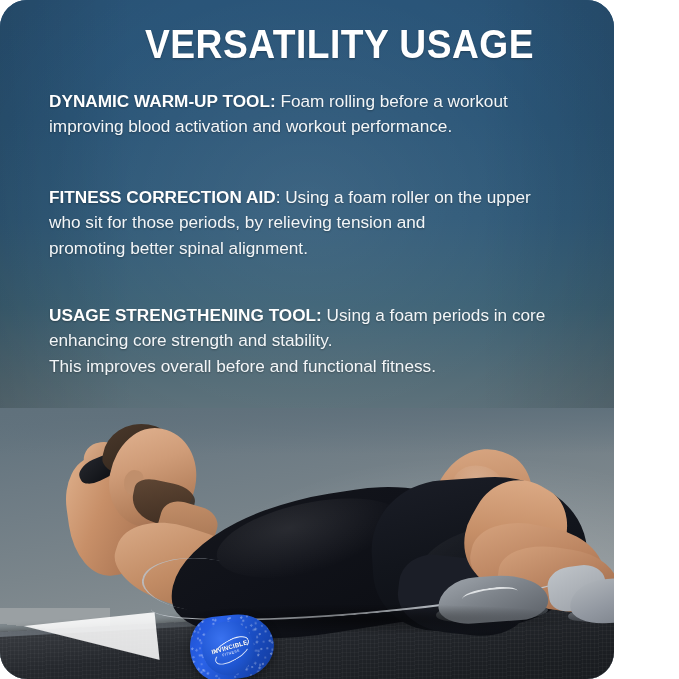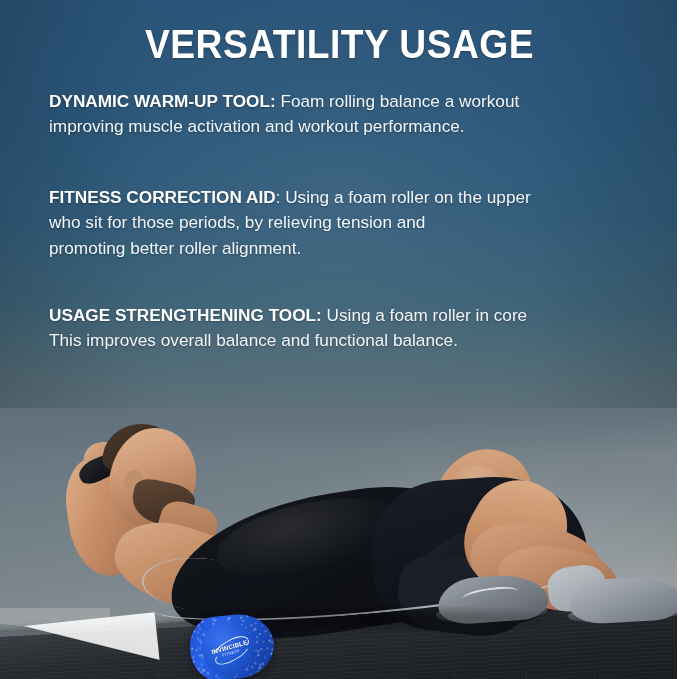--- a/index.html
+++ b/index.html
@@ -2,25 +2,26 @@
 <html><head>
 <meta charset="utf-8">
 <style>
   html, body {
     margin: 0;
     padding: 0;
     background: #ffffff;
   }
   #canvas {
     position: relative;
-    width: 677px;
+    width: 614px;
     height: 679px;
     overflow: hidden;
     font-family: "Liberation Sans", sans-serif;
     background: #2a5579;
+    border-radius: 27px;
   }
 
   
   .bg-base {
     position: absolute;
     inset: 0;
     background: linear-gradient(180deg,
        #2a5579 0%,
        #2b5678 18%,
        #305a79 32%,
@@ -550,38 +551,39 @@
 <div id="canvas">
 
   <div class="bg-base"></div>
   <div class="bg-vignette"></div>
   <div class="bg-sidefade"></div>
 
   <div class="headline">VERSATILITY USAGE</div>
 
   <div class="para" id="para1">
     <span class="line">
-      <span class="lead">DYNAMIC WARM-UP TOOL:</span><span> Foam rolling balance a workout</span>
+      <span class="lead">DYNAMIC WARM-UP TOOL:</span><span> Foam rolling before a workout</span>
     </span>
-    <span class="line">improving muscle activation and workout performance.</span>
+    <span class="line">improving blood activation and workout performance.</span>
   </div>
 
   <div class="para" id="para2">
     <span class="line">
       <span class="lead">FITNESS CORRECTION AID</span><span>: Using a foam roller on the upper</span>
     </span>
     <span class="line">who sit for those periods, by relieving tension and</span>
-    <span class="line">promoting better roller alignment.</span>
+    <span class="line">promoting better spinal alignment.</span>
   </div>
 
   <div class="para" id="para3">
     <span class="line">
-      <span class="lead">USAGE STRENGTHENING TOOL:</span><span> Using a foam roller in core</span>
+      <span class="lead">USAGE STRENGTHENING TOOL:</span><span> Using a foam periods in core</span>
     </span>
-    <span class="line">This improves overall balance and functional balance.</span>
+    <span class="line">enhancing core strength and stability.</span>
+    <span class="line">This improves overall before and functional fitness.</span>
   </div>
 
   <div class="photo">
     <div class="studio"></div>
     <div class="studio-glow"></div>
     <div class="photo-blend-top"></div>
 
     <div class="mat-corner2"></div>
     <div class="mat">
       <div class="mat-texture"></div>

